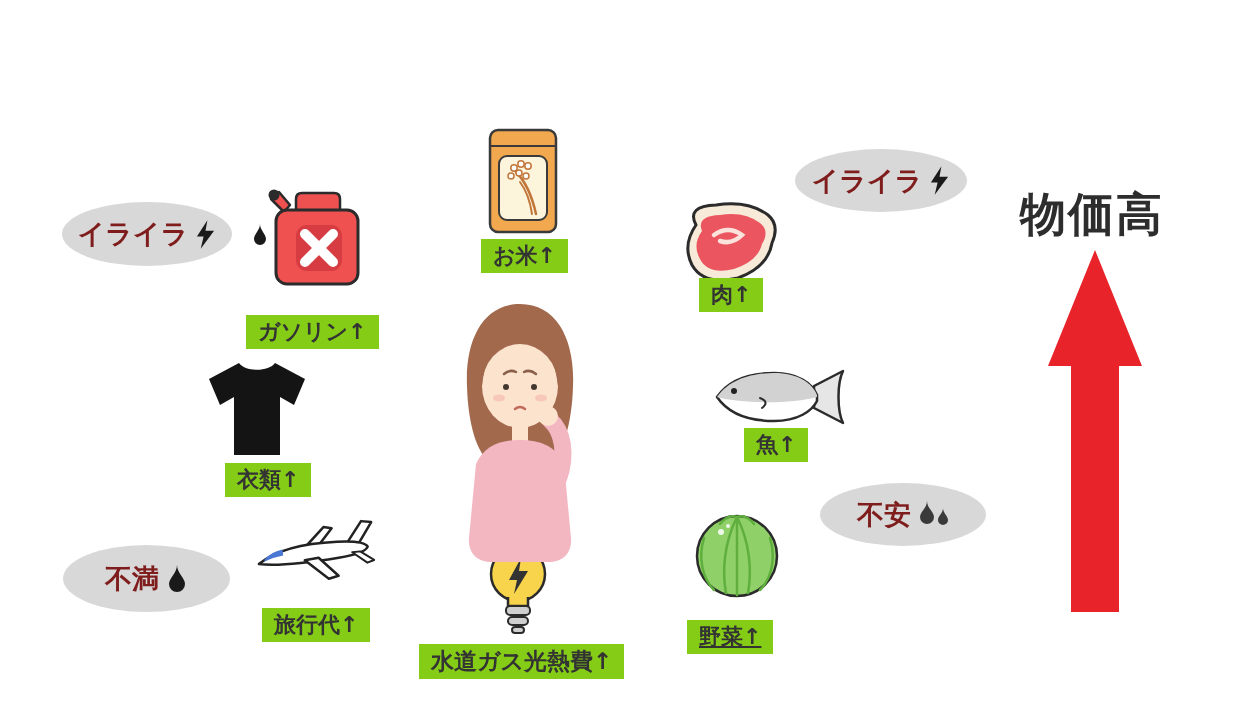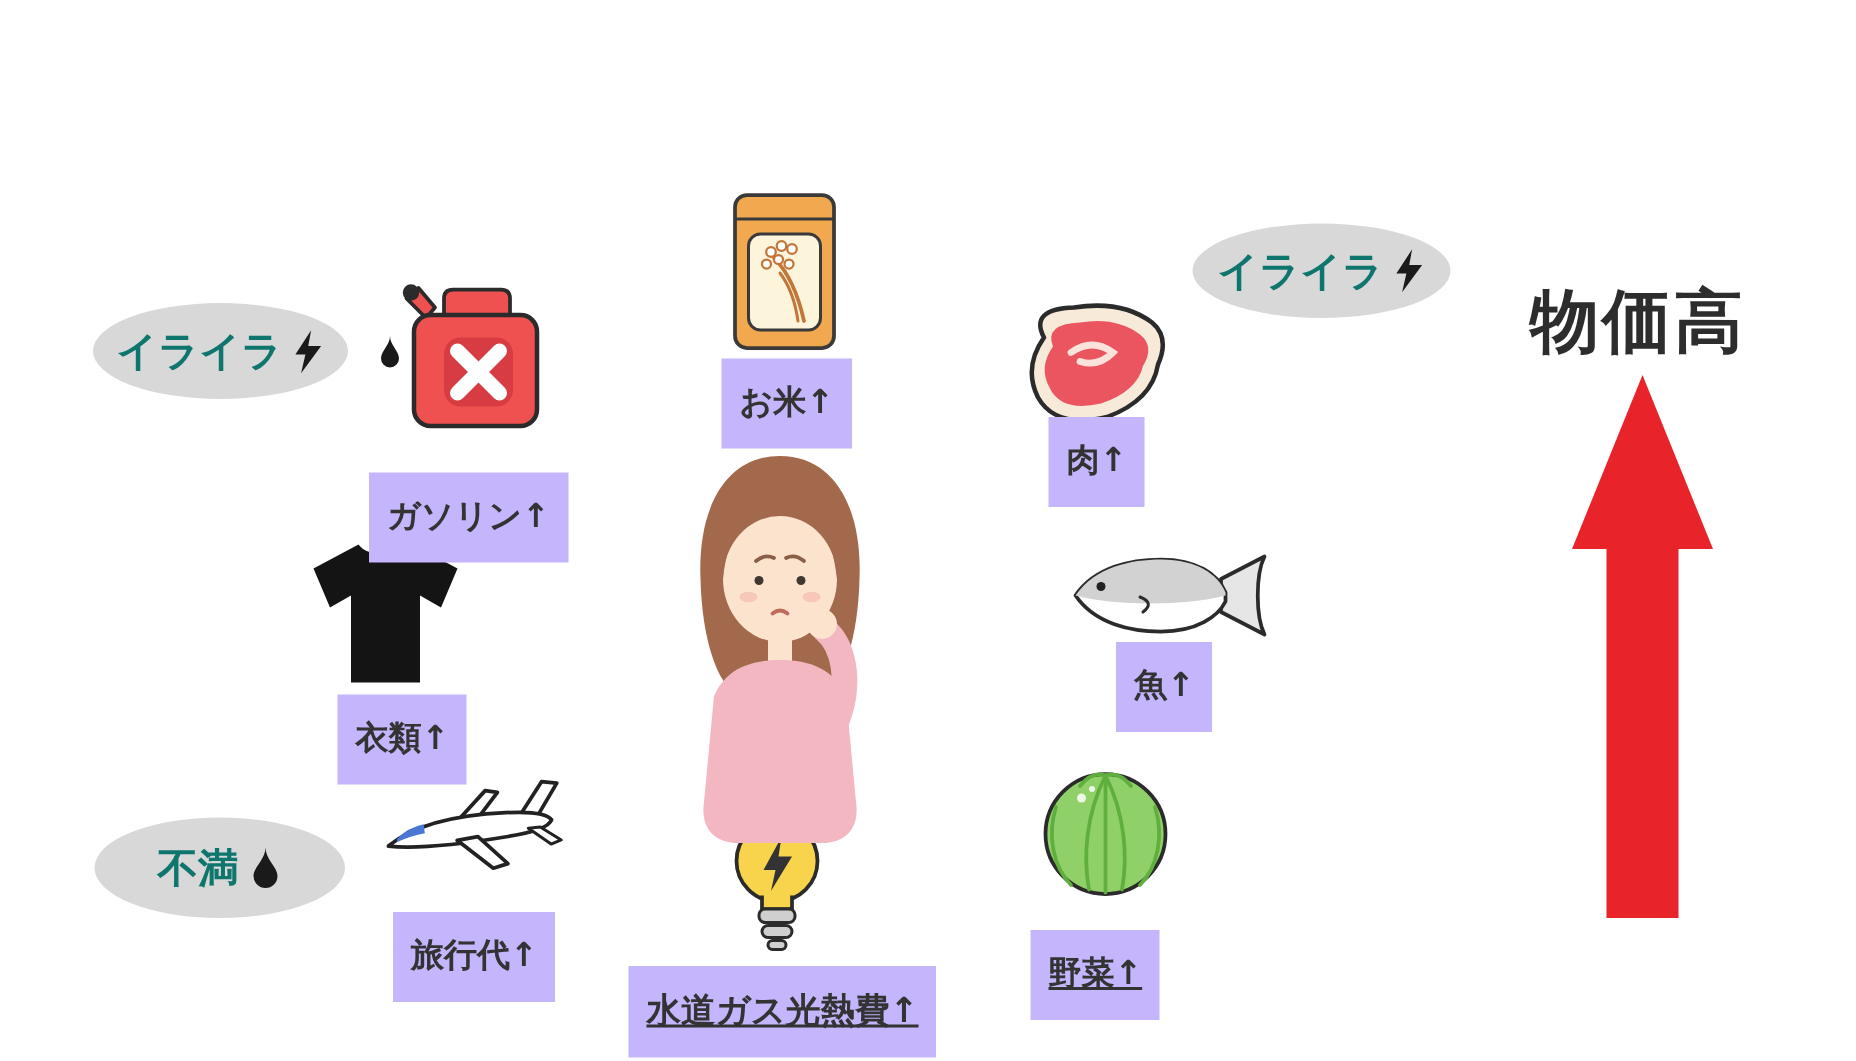--- a/index.html
+++ b/index.html
@@ -9,41 +9,41 @@
 
   .title {
     position:absolute; left:0; top:44px; width:100%;
     text-align:center; font-size:46px; font-weight:bold;
     letter-spacing:3px; color:#2d2d2d;
   }
 
   .bubble {
     position:absolute; background:#d8d8d8; border-radius:50%;
     display:flex; align-items:center; justify-content:center; gap:7px;
-    font-weight:bold; font-size:27px; color:#0f766e;
+    font-weight:bold; font-size:27px; color:#7f1d1d;
   }
   .bubble-irritated-left  { left:62px;  top:202px; width:170px; height:64px; }
   .bubble-irritated-right { left:795px; top:149px; width:172px; height:63px; }
   .bubble-dissatisfied    { left:63px;  top:545px; width:167px; height:67px; }
   .bubble-anxious         { left:820px; top:483px; width:166px; height:63px; }
   .bubble .emote-icon { display:inline-flex; }
 
   .tag {
-    position:absolute; background:#c4b5fd; color:#333333;
+    position:absolute; background:#84cc16; color:#333333;
     font-weight:bold; font-size:22px; line-height:1.25;
-    padding:16px 12px; white-space:nowrap;
+    padding:3px 12px; white-space:nowrap;
   }
   .tag-gasoline   { left:246px; top:287px;margin-top:28px; }
   .tag-rice       { left:481px; top:239px; }
   .tag-meat       { left:699px; top:278px; }
   .tag-clothing   { left:225px; top:463px; }
   .tag-fish       { left:744px; top:428px; }
   .tag-travel     { left:262px; top:608px; }
   .tag-vegetables { left:687px; top:620px;text-decoration:underline; }
-  .tag-utilities  { left:419px; top:644px; font-size:23px;text-decoration:underline; }
+  .tag-utilities  { left:419px; top:644px; font-size:23px; }
 
   .icon { position:absolute; }
   .icon svg { display:block; width:100%; height:100%; }
   .icon-gascan  { left:248px;  top:186px; width:118px; height:102px; }
   .icon-rice    { left:484px;  top:126px; width:78px;  height:110px; }
   .icon-meat    { left:676px;  top:197px; width:104px; height:90px;  }
   .icon-tshirt  { left:202px;  top:358px; width:110px; height:102px; }
   .icon-fish    { left:712px;  top:366px; width:136px; height:62px;  }
   .icon-plane   { left:252px;  top:516px; width:128px; height:72px;  }
   .icon-cabbage { left:694px;  top:501px; width:86px;  height:100px; }
@@ -82,20 +82,29 @@
 
   <div class="bubble bubble-dissatisfied">
     <span>不満</span>
     <span class="emote-icon">
       <svg width="22" height="30" viewBox="0 0 22 30">
           <path d="M11,1 C11,9 3,14 3,20 a8,8 0 0 0 16,0 C19,14 11,9 11,1 Z" fill="#1a1a1a"></path>
         </svg>
     </span>
   </div>
 
+  <div class="bubble bubble-anxious">
+    <span>不安</span>
+    <span class="emote-icon">
+      <svg width="31" height="29" viewBox="0 0 31 29">
+        <path d="M9,1 C9,8 2,12 2,17 a7,7 0 0 0 14,0 C16,12 9,8 9,1 Z" fill="#3a3a3a"></path>
+        <path d="M25,8 C25,13 20,16 20,20 a5,5 0 0 0 10,0 C30,16 25,13 25,8 Z" fill="#3a3a3a"></path>
+      </svg>
+    </span>
+  </div>
 
   <div class="icon icon-gascan">
     <svg viewBox="0 0 118 102">
       <path d="M12,38 C12,44 6,48 6,53 a6,6 0 0 0 12,0 C18,48 12,44 12,38 Z" fill="#1a1a1a"></path>
       <polygon points="36,26 23,13 31,6 42,19" fill="#ef5050" stroke="#2b2b2b" stroke-width="2.5" stroke-linejoin="round"></polygon>
       <circle cx="26" cy="9" r="5.5" fill="#2b2b2b"></circle>
       <path d="M48,26 L48,13 Q48,7 54,7 L86,7 Q92,7 92,13 L92,26 Z" fill="#ef5050" stroke="#2b2b2b" stroke-width="2.5"></path>
       <rect x="28" y="24" width="82" height="74" rx="11" fill="#ef5050" stroke="#2b2b2b" stroke-width="3"></rect>
       <rect x="48" y="39" width="46" height="46" rx="11" fill="#d63c42"></rect>
       <path d="M57,48 L85,76 M85,48 L57,76" stroke="#ffffff" stroke-width="10" stroke-linecap="round"></path>

